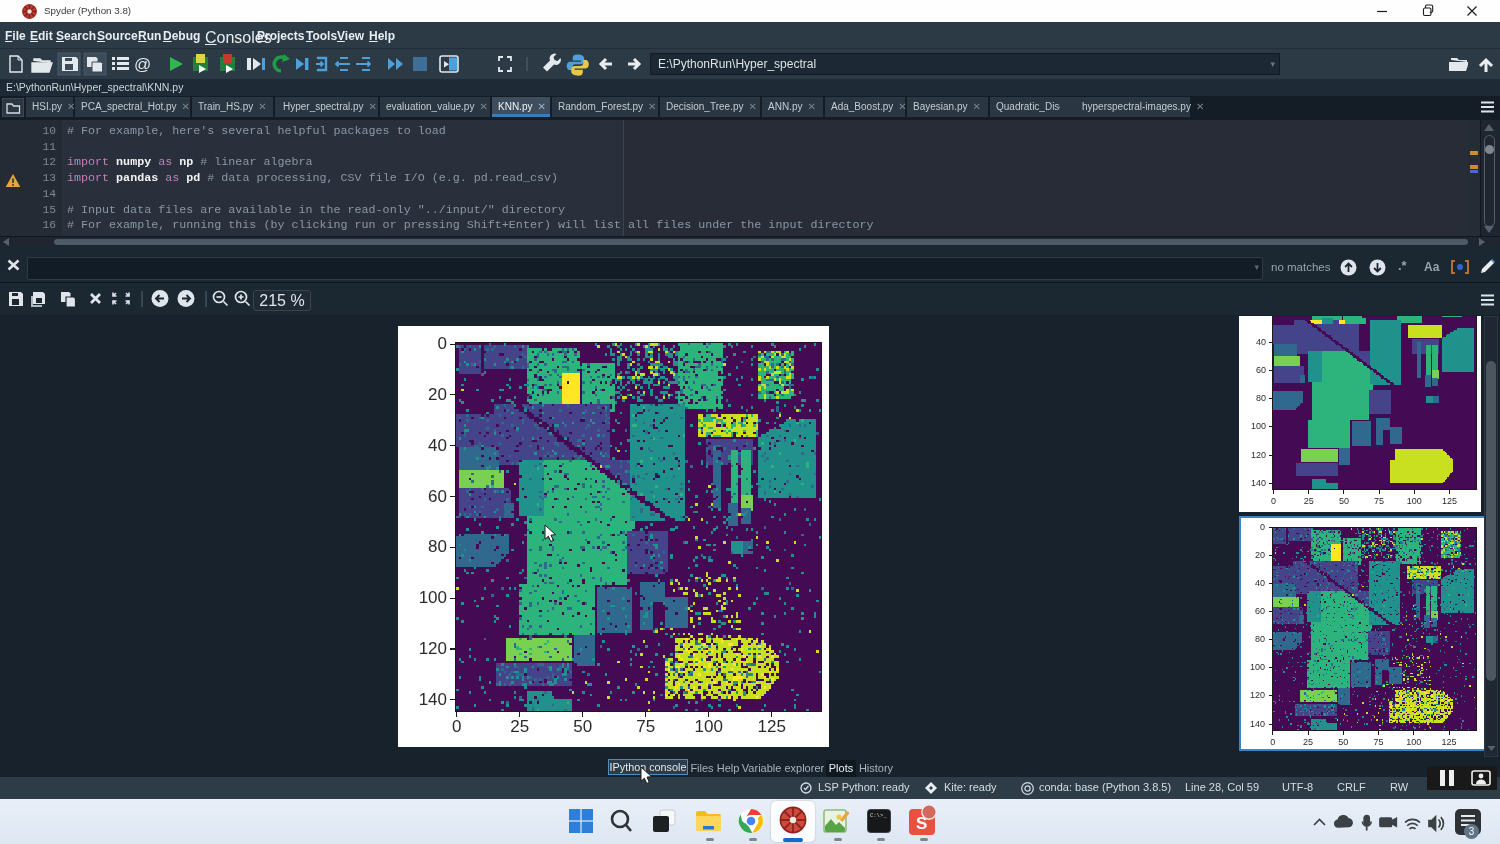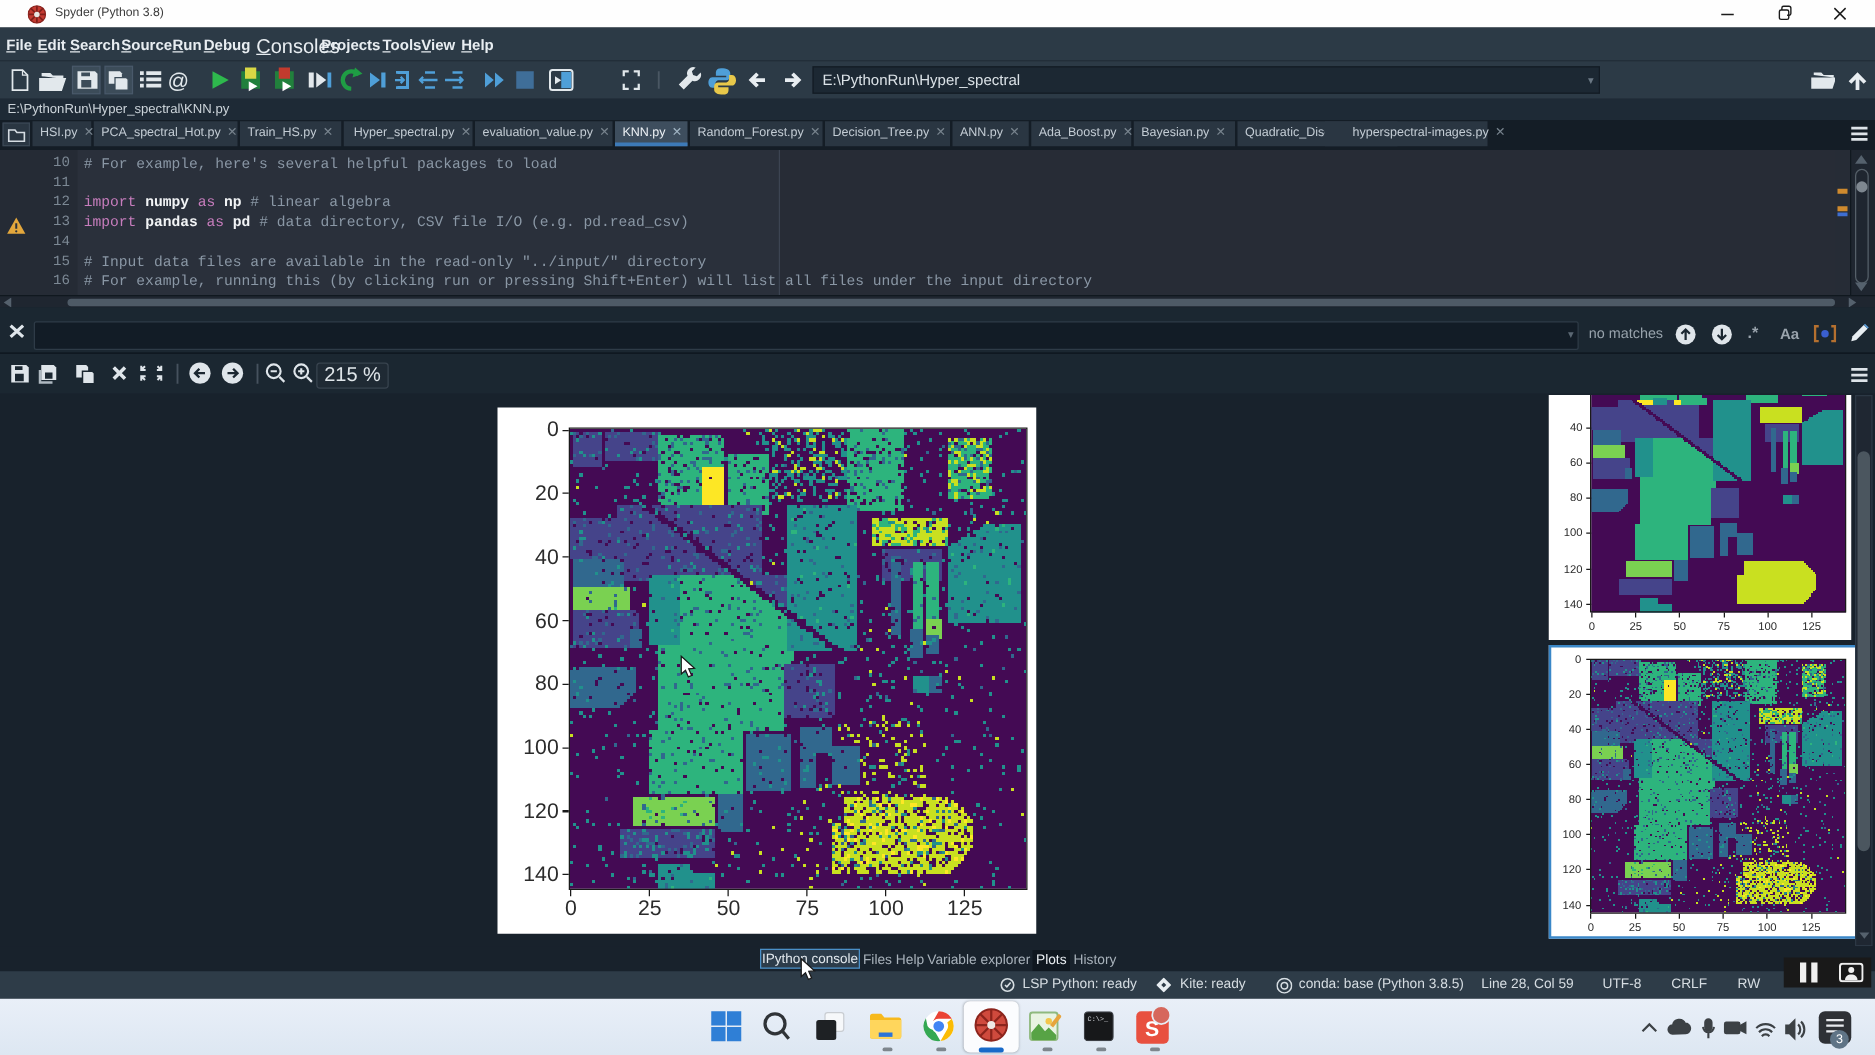--- a/index.html
+++ b/index.html
@@ -195,21 +195,21 @@
     <div class="a" style="left:0;top:82.55px;width:56px;text-align:right;font-family:'Liberation Mono',monospace;font-size:11.3px;color:#7c8894;line-height:15.75px">15</div>
     <div class="a" style="left:0;top:98.3px;width:56px;text-align:right;font-family:'Liberation Mono',monospace;font-size:11.3px;color:#7c8894;line-height:15.75px">16</div>
     <svg class="a" style="left:5px;top:52.5px" width="16" height="15" viewBox="0 0 16 15">
       <path d="M8 1l7.3 13H.7z" fill="#e3a73c"></path>
       <path d="M8 5.5v4.5" stroke="#2a303b" stroke-width="1.6"></path>
       <circle cx="8" cy="12" r="0.9" fill="#2a303b"></circle>
     </svg>
     <div class="a" style="left:67px;top:3.8px;font-family:'Liberation Mono',monospace;font-size:11.7px;line-height:15.75px;white-space:pre"><span style="color:#8a97a5"># For example, here's several helpful packages to load</span></div>
     <div class="a" style="left:67px;top:19.55px;font-family:'Liberation Mono',monospace;font-size:11.7px;line-height:15.75px;white-space:pre"></div>
     <div class="a" style="left:67px;top:35.3px;font-family:'Liberation Mono',monospace;font-size:11.7px;line-height:15.75px;white-space:pre"><span style="color:#c77dbd">import</span> <b style="color:#f2f4f6">numpy</b> <span style="color:#c77dbd">as</span> <b style="color:#f2f4f6">np</b> <span style="color:#8a97a5"># linear algebra</span></div>
-    <div class="a" style="left:67px;top:51.05px;font-family:'Liberation Mono',monospace;font-size:11.7px;line-height:15.75px;white-space:pre"><span style="color:#c77dbd">import</span> <b style="color:#f2f4f6">pandas</b> <span style="color:#c77dbd">as</span> <b style="color:#f2f4f6">pd</b> <span style="color:#8a97a5"># data directory, CSV file I/O (e.g. pd.read_csv)</span></div>
+    <div class="a" style="left:67px;top:51.05px;font-family:'Liberation Mono',monospace;font-size:11.7px;line-height:15.75px;white-space:pre"><span style="color:#c77dbd">import</span> <b style="color:#f2f4f6">pandas</b> <span style="color:#c77dbd">as</span> <b style="color:#f2f4f6">pd</b> <span style="color:#8a97a5"># data processing, CSV file I/O (e.g. pd.read_csv)</span></div>
     <div class="a" style="left:67px;top:66.8px;font-family:'Liberation Mono',monospace;font-size:11.7px;line-height:15.75px;white-space:pre"></div>
     <div class="a" style="left:67px;top:98.3px;font-family:'Liberation Mono',monospace;font-size:11.7px;line-height:15.75px;white-space:pre"><span style="color:#8a97a5"># For example, running this (by clicking run or pressing Shift+Enter) will list all files under the input directory</span></div>
     <div class="a" style="left:67px;top:82.55px;font-family:'Liberation Mono',monospace;font-size:11.7px;line-height:15.75px;white-space:pre"><span style="color:#8a97a5"># Input data files are available in the read-only "../input/" directory</span></div>
     <div class="a" style="left:1468px;top:0;width:12px;height:116px;background:#262c36"></div>
     <div class="a" style="left:1470px;top:31px;width:8px;height:4px;background:#cf8a2e"></div>
     <div class="a" style="left:1470px;top:45px;width:8px;height:4px;background:#cf8a2e"></div>
     <div class="a" style="left:1470px;top:49.5px;width:8px;height:3px;background:#3f6ed0"></div>
     <div class="a" style="left:1480px;top:0;width:20px;height:116px;background:#1f2630;border-left:1px solid #10181f"></div>
     <svg class="a" style="left:1483px;top:3px" width="12" height="9">
       <path d="M6 1l5 7h-10z" fill="#55616d"></path>

